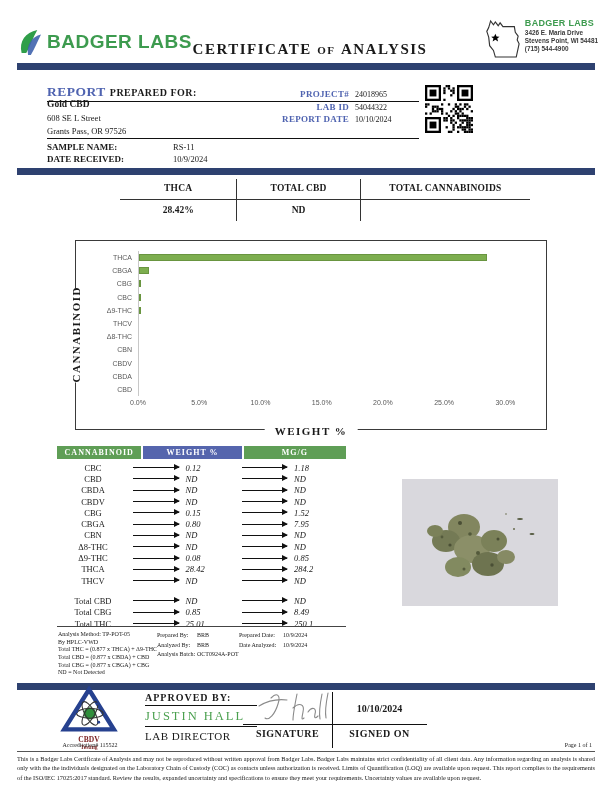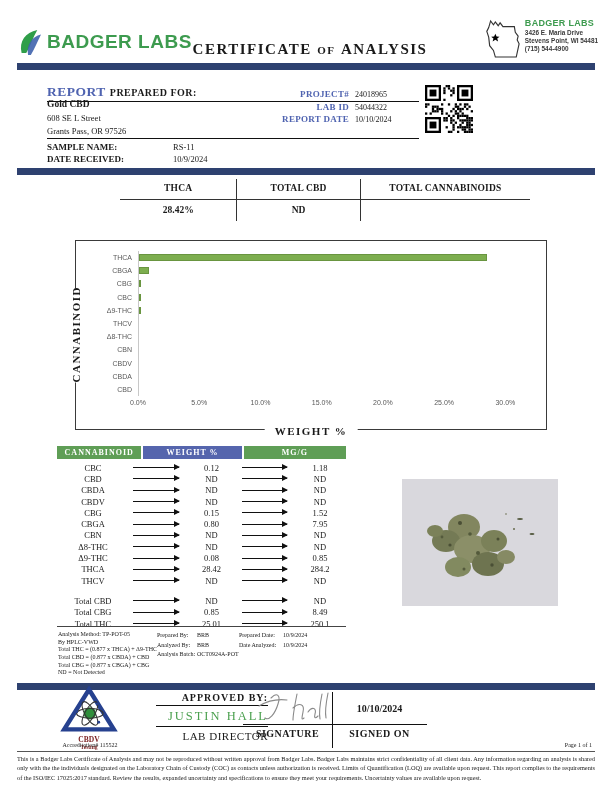--- a/index.html
+++ b/index.html
@@ -67,21 +67,21 @@
   .thead{display:flex;gap:2px;}
   .thcell{height:13px;line-height:13px;text-align:center;color:#fff;font-size:8px;font-weight:bold;letter-spacing:1px;}
   .th-green{background:#5f9e56;}
   .th-blue{background:#5565ad;}
   .thcell:nth-child(1){width:85px;}
   .thcell:nth-child(2){width:99px;}
   .thcell:nth-child(3){width:103px;}
   .tbody{margin-top:3px;}
   .trow{display:flex;align-items:center;height:11.3px;font-size:8.5px;}
   .tname{width:72px;text-align:center;}
-  .tval{width:52px;text-align:center;}
+  .tval{width:52px;font-style:italic;}
   .arrow{flex:1;position:relative;height:1px;background:#111;margin:0 7px 0 4px;}
   .arrow::after{content:'';position:absolute;right:-1px;top:-3px;width:0;height:0;
     border-left:6px solid #111;border-top:3px solid transparent;border-bottom:3px solid transparent;}
   .tspacer{height:9px;}
 
   
   .footnotes{position:absolute;left:57px;top:626px;width:289px;border-top:1px solid #444;padding-top:3px;}
   .fn-left{position:absolute;left:1px;top:4px;font-size:6px;line-height:1.28;}
   .fn-right{position:absolute;left:100px;top:4px;font-size:6px;line-height:1.6;}
   .fn-row{display:flex;}
@@ -91,21 +91,21 @@
   .fn-row .c4{width:40px;}
 
   
   .photo{position:absolute;left:402px;top:479px;width:156px;height:127px;}
 
   
   .pjla{position:absolute;left:58px;top:686px;width:62px;text-align:center;}
   .pjla-name{font-size:7.5px;font-weight:bold;color:#7a1f1f;line-height:1.1;}
   .pjla-sub{font-size:5.5px;font-weight:bold;color:#7a1f1f;}
   .accreditation{position:absolute;left:40px;top:742px;width:100px;text-align:center;font-size:6px;}
-  .approved{position:absolute;left:156px;top:692px;width:112px;text-align:right;}
+  .approved{position:absolute;left:145px;top:692px;width:112px;text-align:left;}
   .approved-lbl{font-size:10px;font-weight:bold;letter-spacing:1px;border-bottom:1.2px solid #111;padding-bottom:2px;}
   .approver{font-size:12.5px;letter-spacing:2px;color:#4ba04f;padding:3px 0 2px 0;border-bottom:1.2px solid #111;}
   .approver-title{font-size:11px;padding-top:3px;letter-spacing:.5px;}
   .sig-zone{position:absolute;left:243px;top:688px;width:184px;height:48px;}
   .sig-line{position:absolute;left:0;right:0;top:36px;border-top:1.2px solid #111;}
   .sig-divider{position:absolute;left:89px;top:4px;bottom:-12px;border-left:1.2px solid #111;}
   .sig-label{position:absolute;left:0;width:89px;top:40px;text-align:center;font-size:10px;font-weight:bold;letter-spacing:.5px;}
   .signed-label{position:absolute;left:89px;right:0;top:40px;text-align:center;font-size:10px;font-weight:bold;letter-spacing:.5px;}
   .signed-date{position:absolute;left:89px;right:0;top:15px;text-align:center;font-size:10px;font-weight:bold;}
   .sig-script{position:absolute;left:10px;top:0px;}

